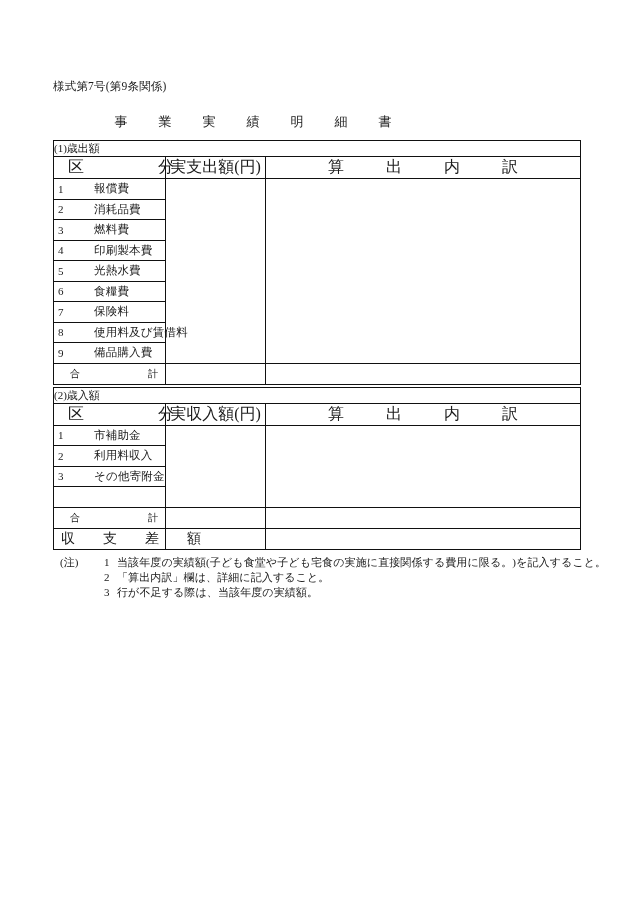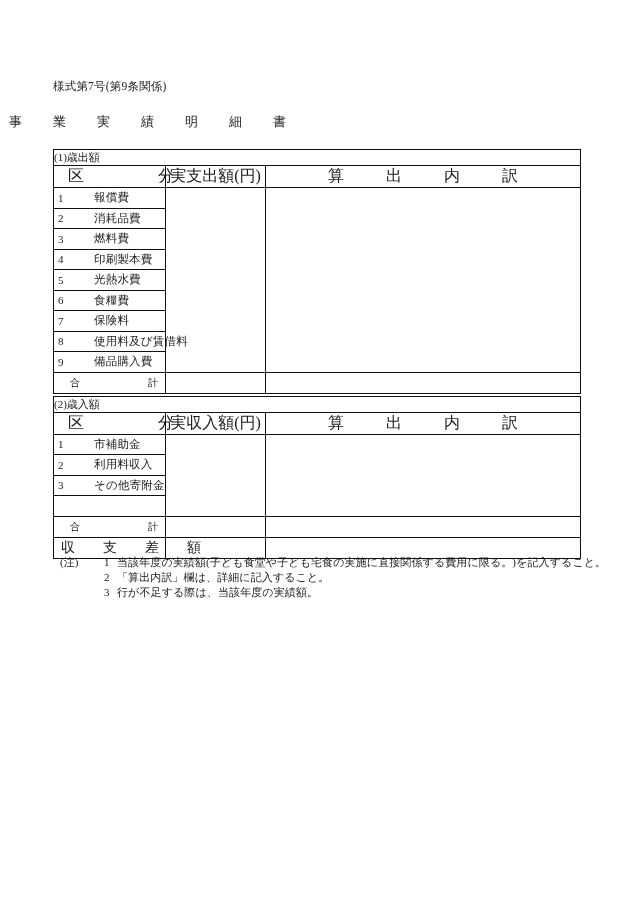--- a/index.html
+++ b/index.html
@@ -33,31 +33,32 @@
     letter-spacing: 0.2px;
     white-space: nowrap;
   }
 
   
   .doc-title {
     position: absolute;
     left: 0;
     right: 0;
     top: 113px;
+    text-align: center;
     font-size: 13px;
     letter-spacing: 9px;
     text-indent: 9px;
     white-space: nowrap;
   }
 
   
   .table-wrap {
     position: absolute;
     left: 53px;
-    top: 149px;
+    top: 140px;
     width: 527px;
   }
   table.form {
     border-collapse: collapse;
     table-layout: fixed;
     width: 527px;
     font-size: 11.5px;
   }
   table.form td {
     border: 1px solid #111111;

